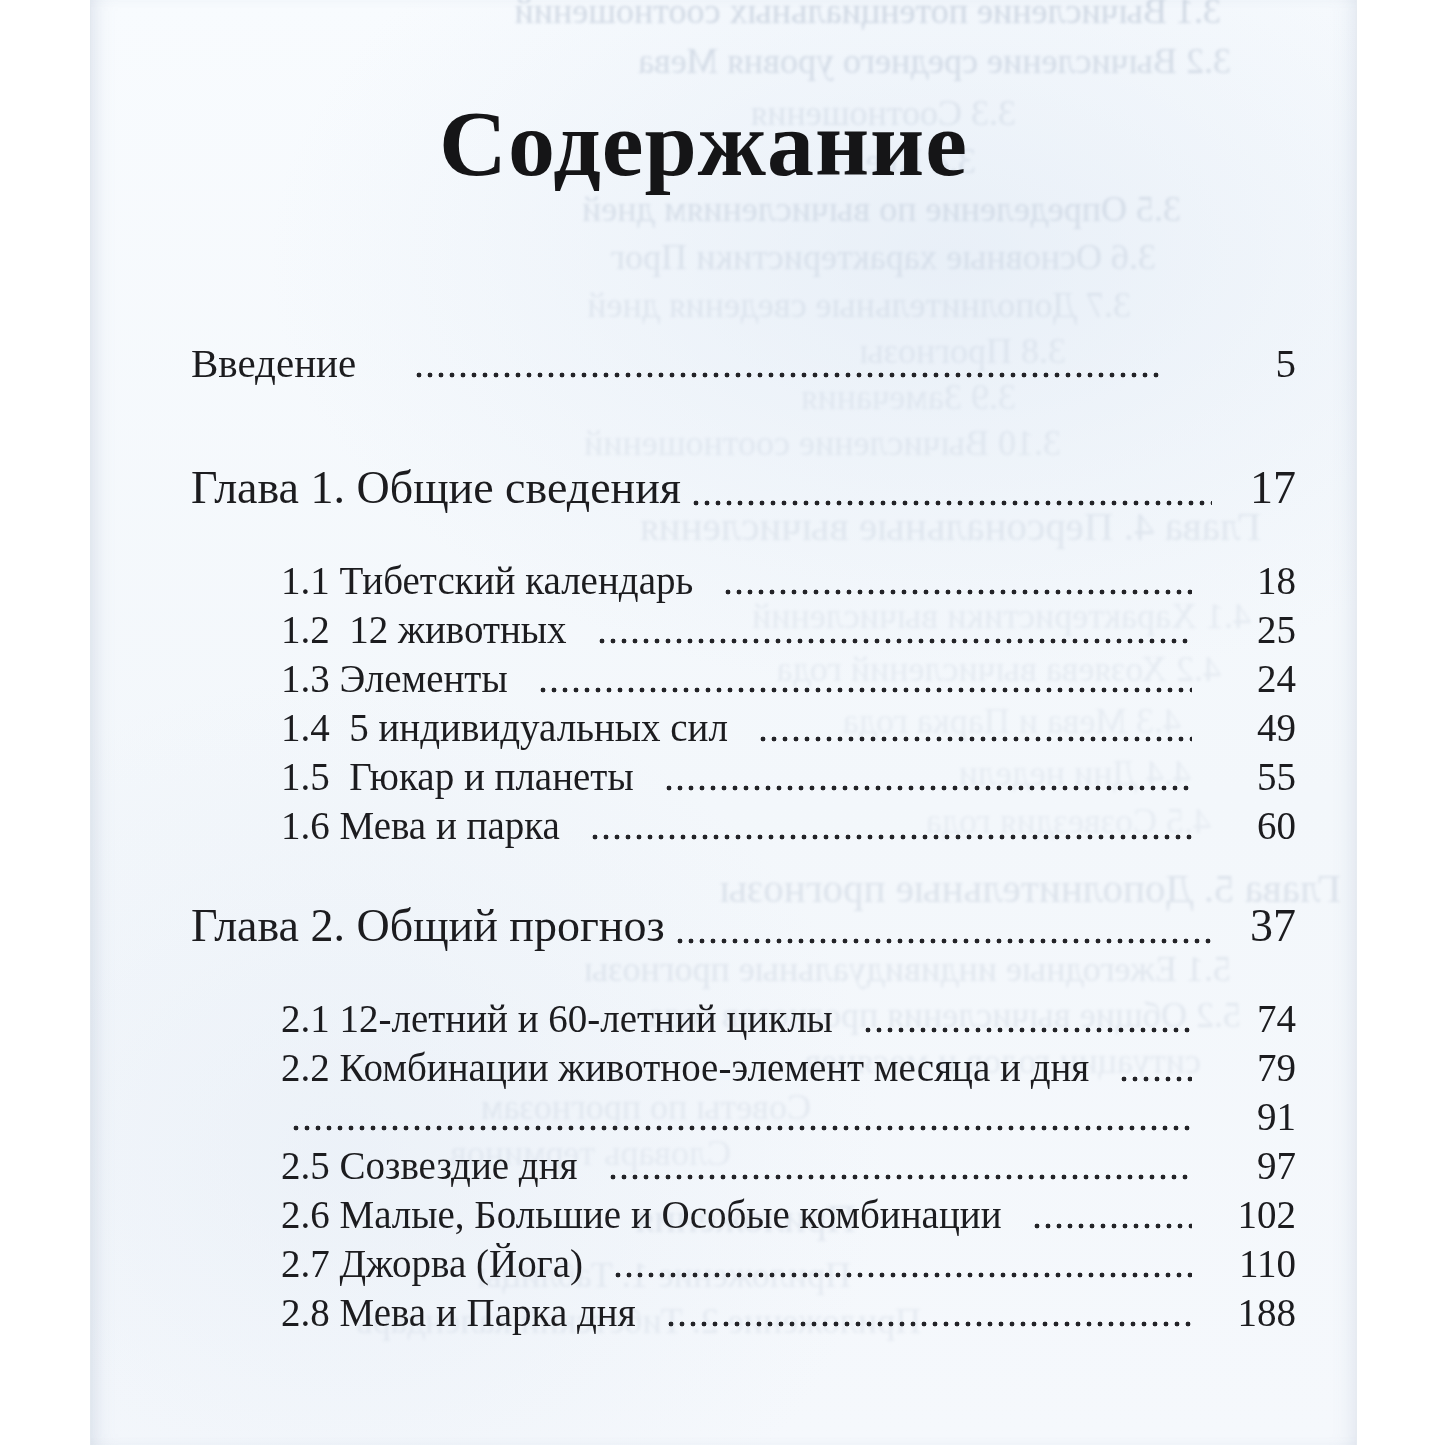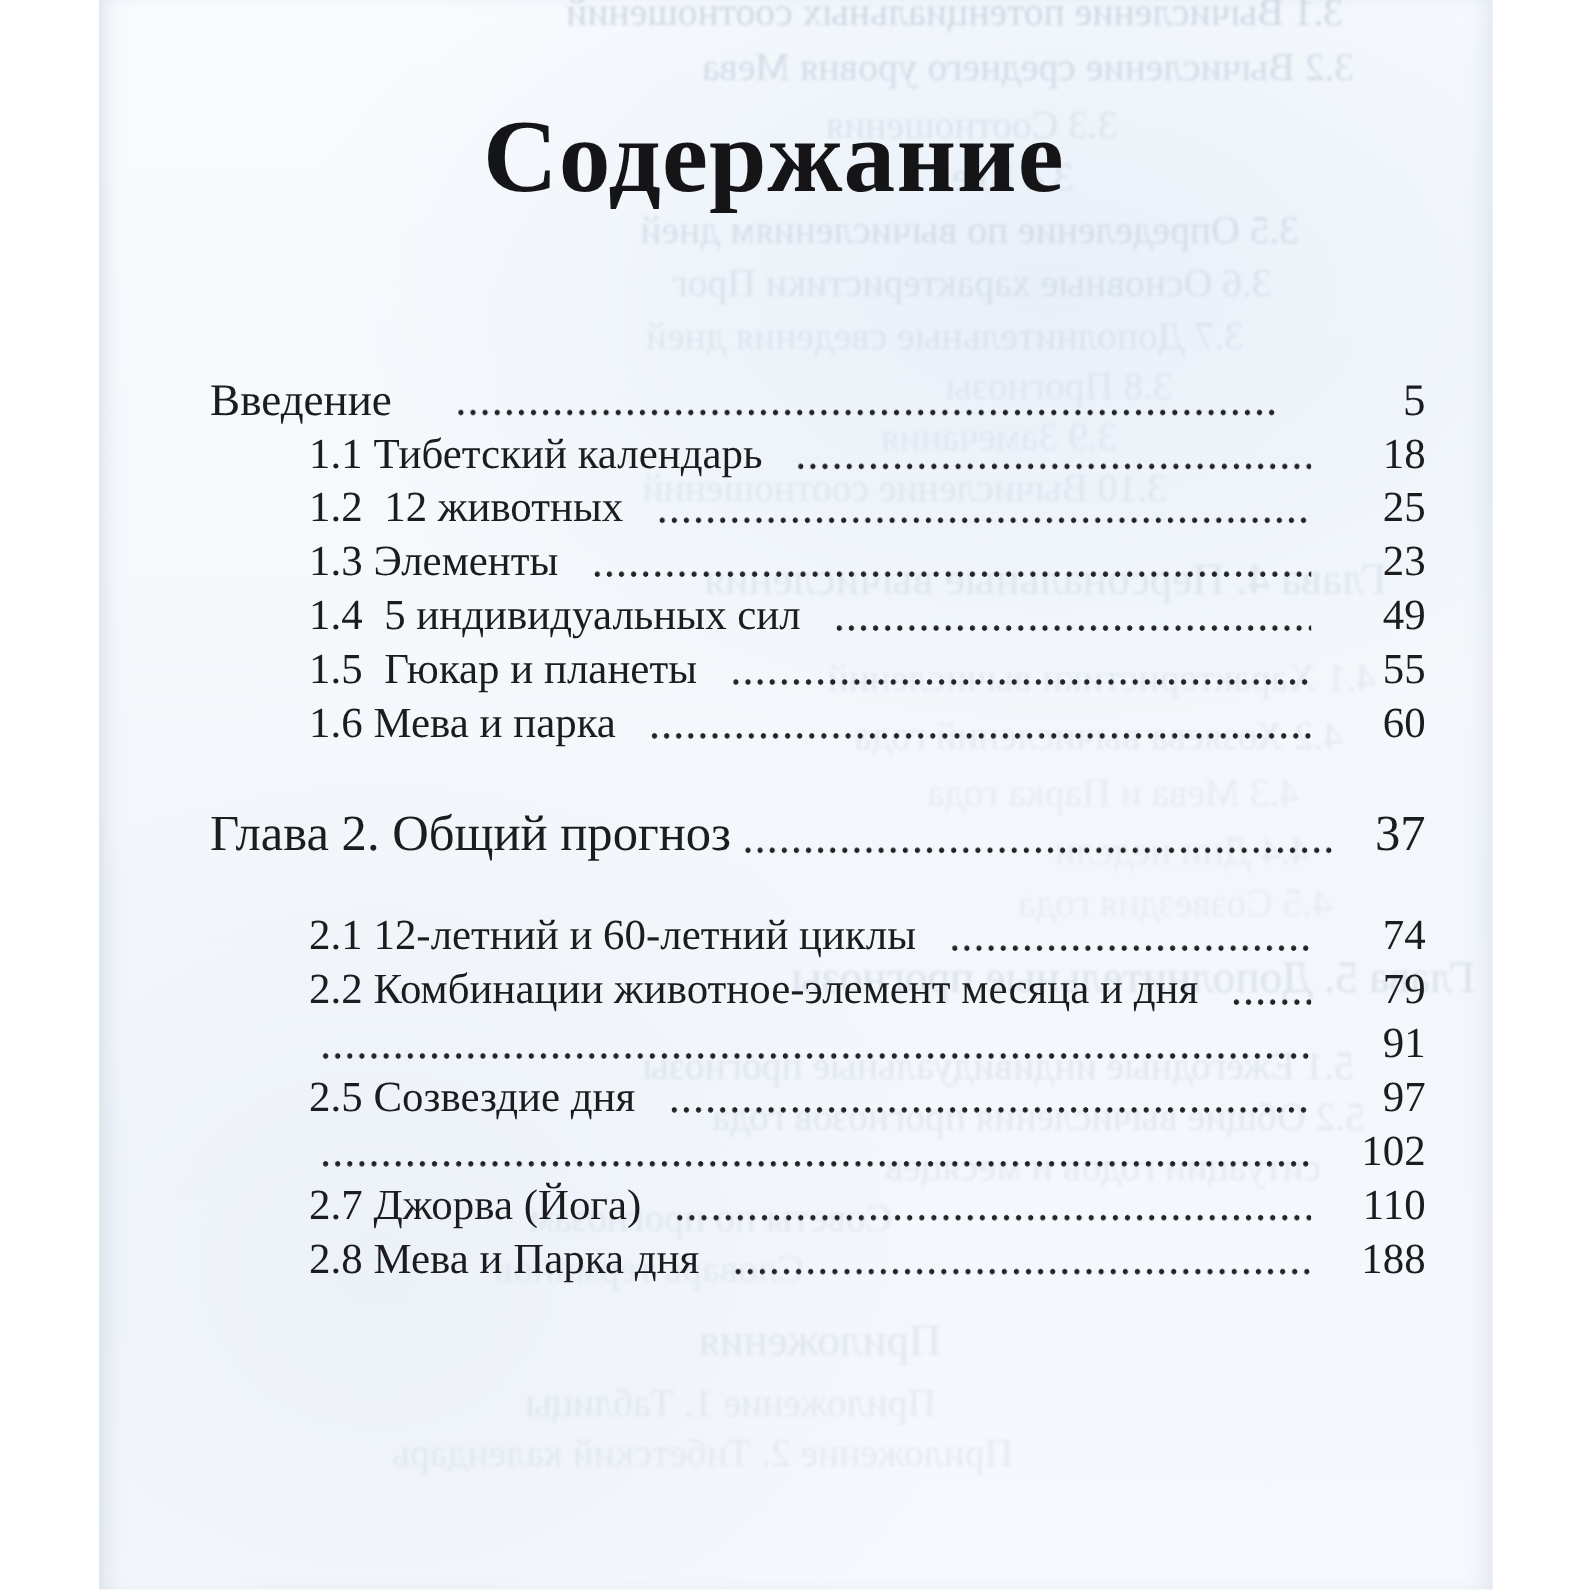--- a/index.html
+++ b/index.html
@@ -121,34 +121,39 @@
       <div class="bleed-line" style="top:1300px; left:100px; width:730px; opacity:.12">Приложение 2. Тибетский календарь</div>
     </div>
 
     <h1 class="toc-title">Содержание</h1>
     <div class="toc-body">
         <div class="row intro">
           <span class="label">Введение</span>
           <span class="dots"></span>
           <span class="page">5</span>
         </div>
+        <div class="row chapter">
+          <span class="label">Глава 1. Общие сведения</span>
+          <span class="dots"></span>
+          <span class="page">17</span>
+        </div>
         <div class="row sub">
           <span class="label">1.1 Тибетский календарь</span>
           <span class="dots"></span>
           <span class="page">18</span>
         </div>
         <div class="row sub">
           <span class="label">1.2  12 животных</span>
           <span class="dots"></span>
           <span class="page">25</span>
         </div>
         <div class="row sub">
           <span class="label">1.3 Элементы</span>
           <span class="dots"></span>
-          <span class="page">23</span>
+          <span class="page">24</span>
         </div>
         <div class="row sub">
           <span class="label">1.4  5 индивидуальных сил</span>
           <span class="dots"></span>
           <span class="page">49</span>
         </div>
         <div class="row sub">
           <span class="label">1.5  Гюкар и планеты</span>
           <span class="dots"></span>
           <span class="page">55</span>
@@ -176,20 +181,21 @@
         <div class="row sub">
           <span class="dots"></span>
           <span class="page">91</span>
         </div>
         <div class="row sub">
           <span class="label">2.5 Созвездие дня</span>
           <span class="dots"></span>
           <span class="page">97</span>
         </div>
         <div class="row sub">
+          <span class="label">2.6 Малые, Большие и Особые комбинации</span>
           <span class="dots"></span>
           <span class="page">102</span>
         </div>
         <div class="row sub">
           <span class="label">2.7 Джорва (Йога)</span>
           <span class="dots"></span>
           <span class="page">110</span>
         </div>
         <div class="row sub">
           <span class="label">2.8 Мева и Парка дня</span>

